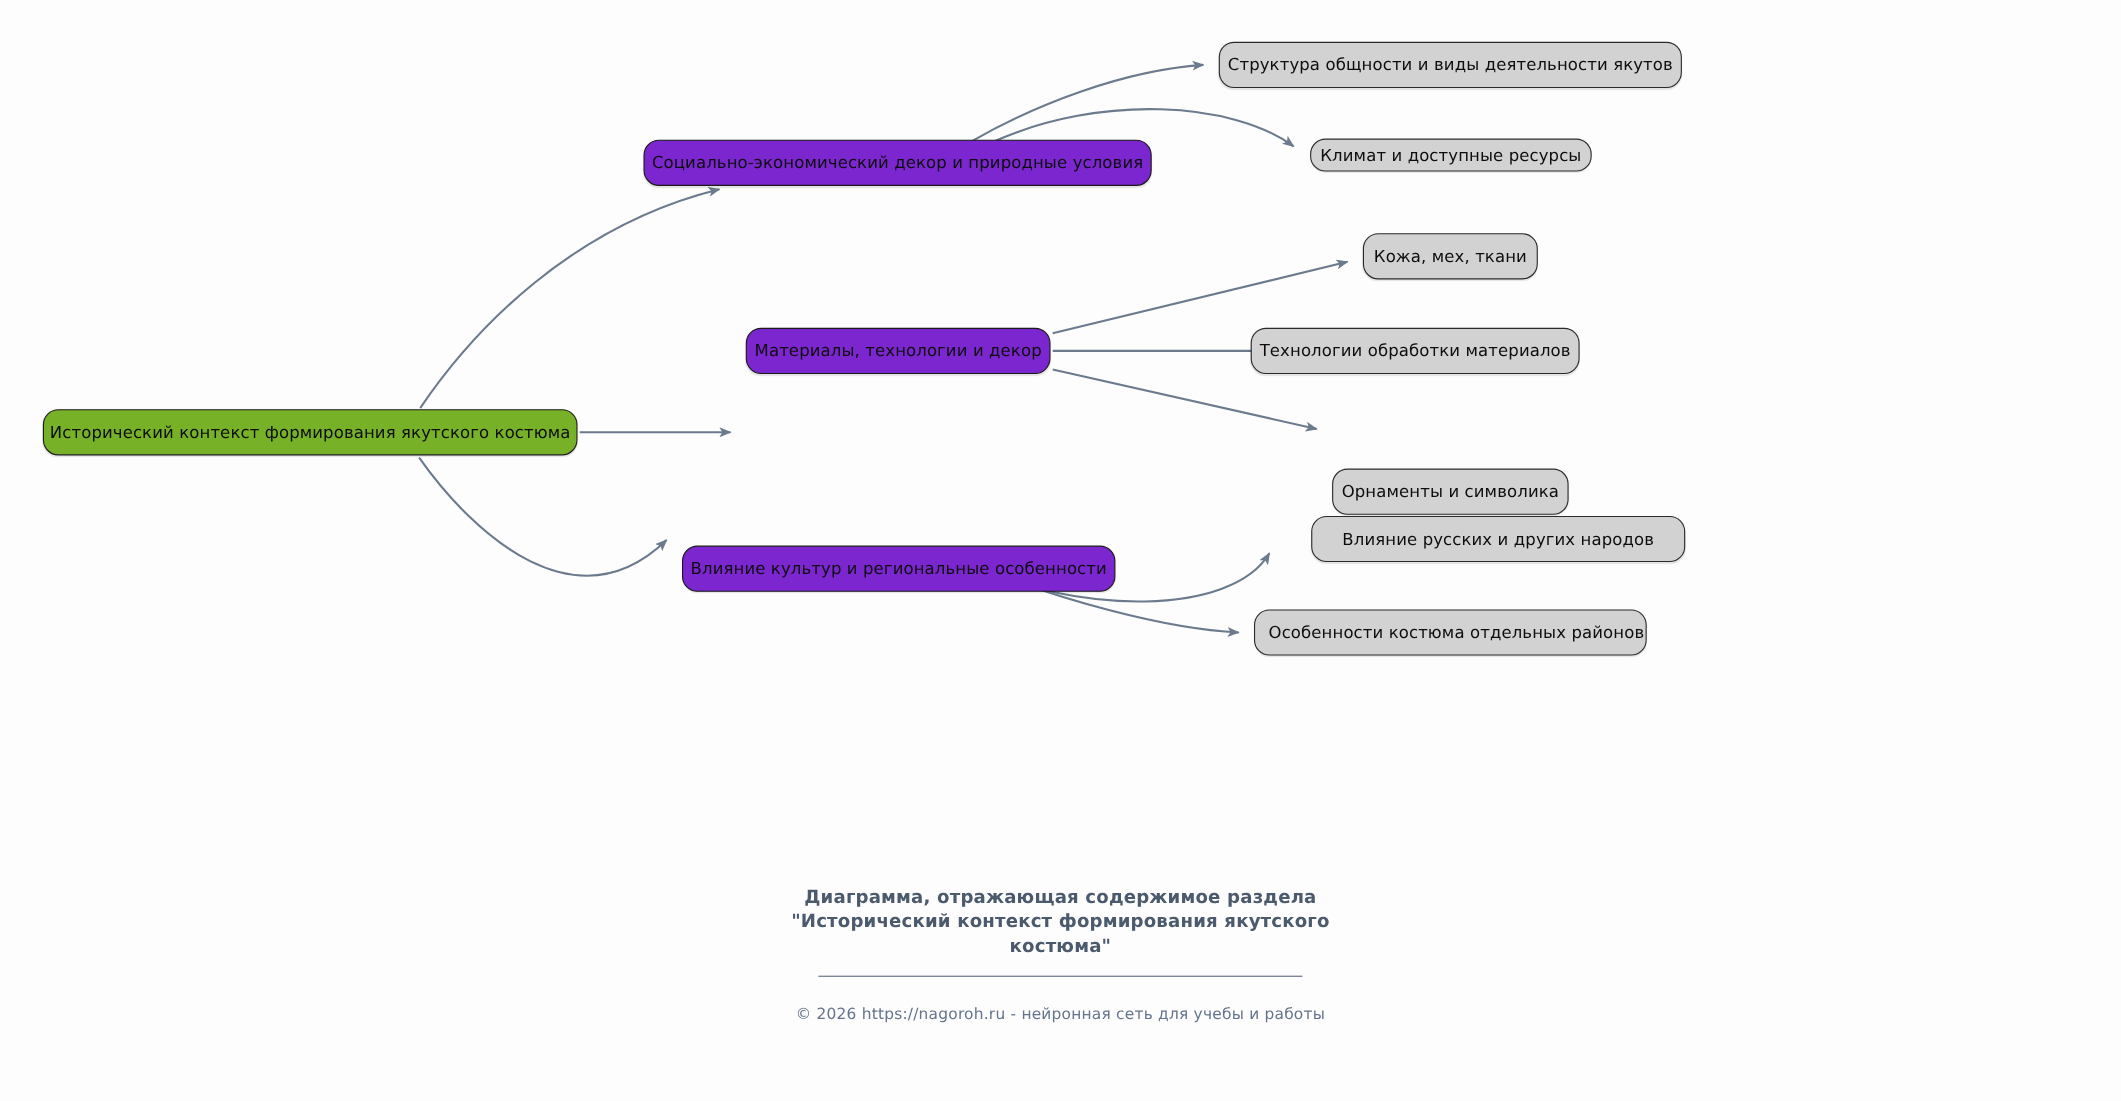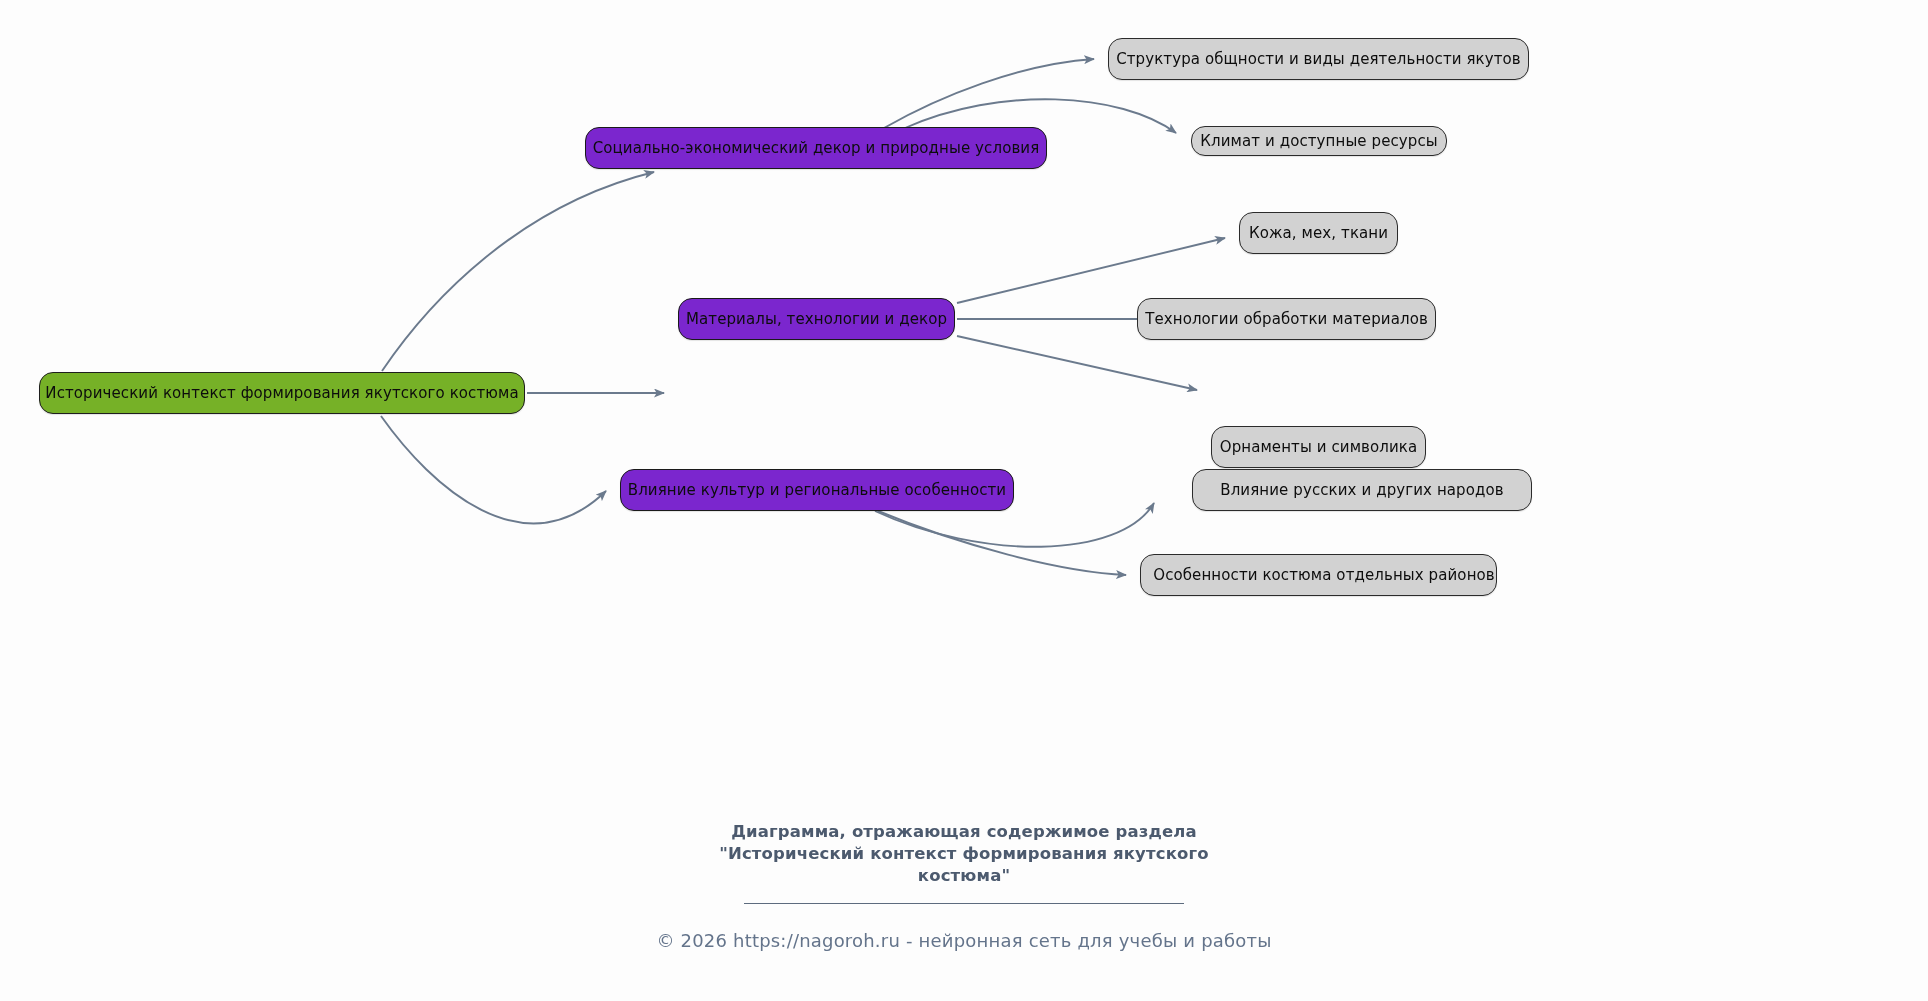--- a/index.html
+++ b/index.html
@@ -65,31 +65,31 @@
     width: 1928px;
     text-align: center;
   }
   .footer-title {
     font-size: 16.5px;
     font-weight: bold;
     color: #4c5a6e;
     line-height: 1.32;
     letter-spacing: 0.15px;
     width: 520px;
-    margin: 16px auto;
+    margin: 0 auto;
   }
   .footer-rule {
     width: 440px;
     height: 0;
     margin: 17px auto 0 auto;
     border-top: 1.6px solid #5d6b7e;
   }
   .footer-copy {
     margin-top: 26px;
-    font-size: 18px;
+    font-size: 14px;
     color: #64748b;
     letter-spacing: 0.2px;
   }
 </style>
 </head>
 <body>
 
 <div id="canvas">
 
   <svg id="edge-layer" viewBox="0 0 1928 1001" width="1928" height="1001" xmlns="http://www.w3.org/2000/svg">
@@ -145,21 +145,21 @@
   </div>
 
   <div class="node node-leaf" style="left:1137px; top:298px; width:299px; height:42px;">
     <span class="node-text">Технологии обработки материалов</span>
   </div>
 
   <div class="node node-leaf" style="left:1211px; top:383px; width:215px; height:42px;margin-top:43px;">
     <span class="node-text">Орнаменты и символика</span>
   </div>
 
-  <div class="node node-branch" style="left:620px; top:469px; width:394px; height:42px;">
+  <div class="node node-branch" style="left:620px; top:496px; width:394px; height:42px;">
     <span class="node-text">Влияние культур и региональные особенности</span>
   </div>
 
   <div class="node node-leaf" style="left:1168px; top:469px; width:340px; height:42px;margin-left:24px;">
     <span class="node-text">Влияние русских и других народов</span>
   </div>
 
   <div class="node node-leaf" style="left:1140px; top:554px; width:357px; height:42px;padding-left:11px;">
     <span class="node-text">Особенности костюма отдельных районов</span>
   </div>

